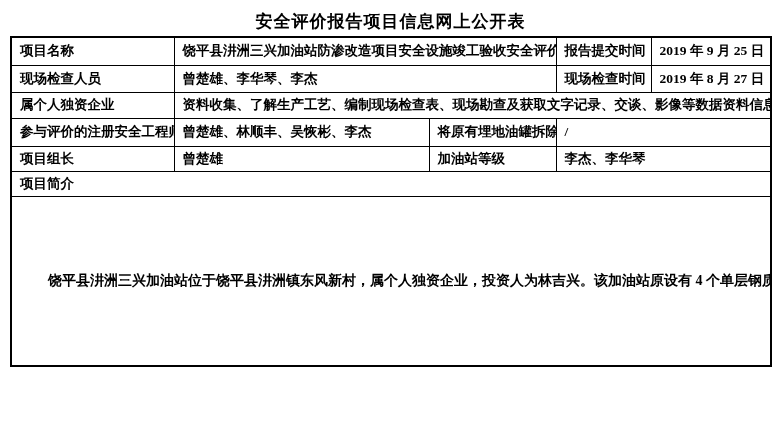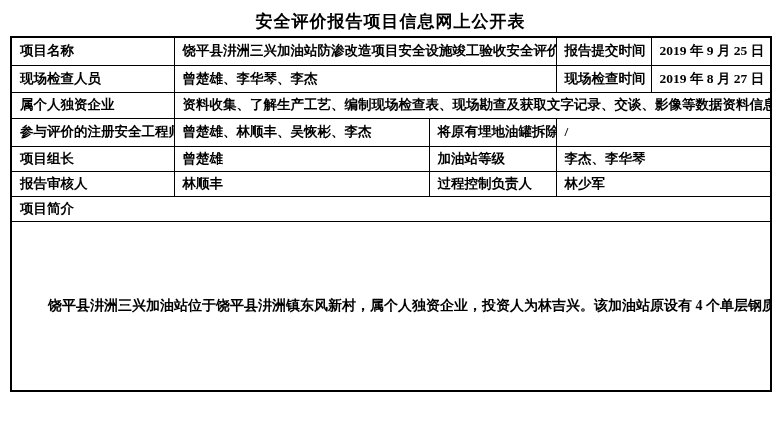--- a/index.html
+++ b/index.html
@@ -92,26 +92,20 @@
     <td>曾楚雄、林顺丰、吴恢彬、李杰</td>
     <td>将原有埋地油罐拆除</td>
     <td colspan="2">/</td>
   </tr>
   <tr class="r5">
     <td>项目组长</td>
     <td>曾楚雄</td>
     <td>加油站等级</td>
     <td colspan="2">李杰、李华琴</td>
   </tr>
-  <tr class="r7">
-    <td>报告审核人</td>
-    <td>林顺丰</td>
-    <td>过程控制负责人</td>
-    <td colspan="2">林少军</td>
-  </tr>
   <tr class="r8">
     <td colspan="5" class="section-header">项目简介</td>
   </tr>
   <tr>
     <td colspan="5" class="summary-cell">
       <div class="summary-text">饶平县汫洲三兴加油站位于饶平县汫洲镇东风新村，属个人独资企业，投资人为林吉兴。该加油站原设有 4 个单层钢质埋地油罐（单罐容积均为 25m³），其中包括 2 个汽油罐和 2 个柴油罐，折计总容积 75m³，属于三级加油站。为提高设备设施环保能力、消除安全隐患，根据《转发广东省环境保护厅等 7 部门关于加油站地下油罐防渗改造有关意见的函》（潮环函[2018]763 号）、《广东省人民政府关于印发广东省水污染防治行动计划实施方案的通知》（粤府[2015]131 号）等文件的要求，三兴加油站启动了防渗改造项目（以下简称“建设项目”）。将原有埋地油罐拆除，原位置重新安装 4 个 SF 双层埋地油罐，单罐容积均为 25m³，其中包括 2 个汽油罐和 2 个柴油罐；更换 4 台双枪潜油泵型加油机，加油管道更换为双层热塑性复合塑料管；加油罩棚、站房、洗车房、卫生间等利旧。该加油站改造后总体布局、油罐总容量、加油站等级、加油机台数、占地面积不变。</div>
     </td>
   </tr>
 </tbody>
   </table>

